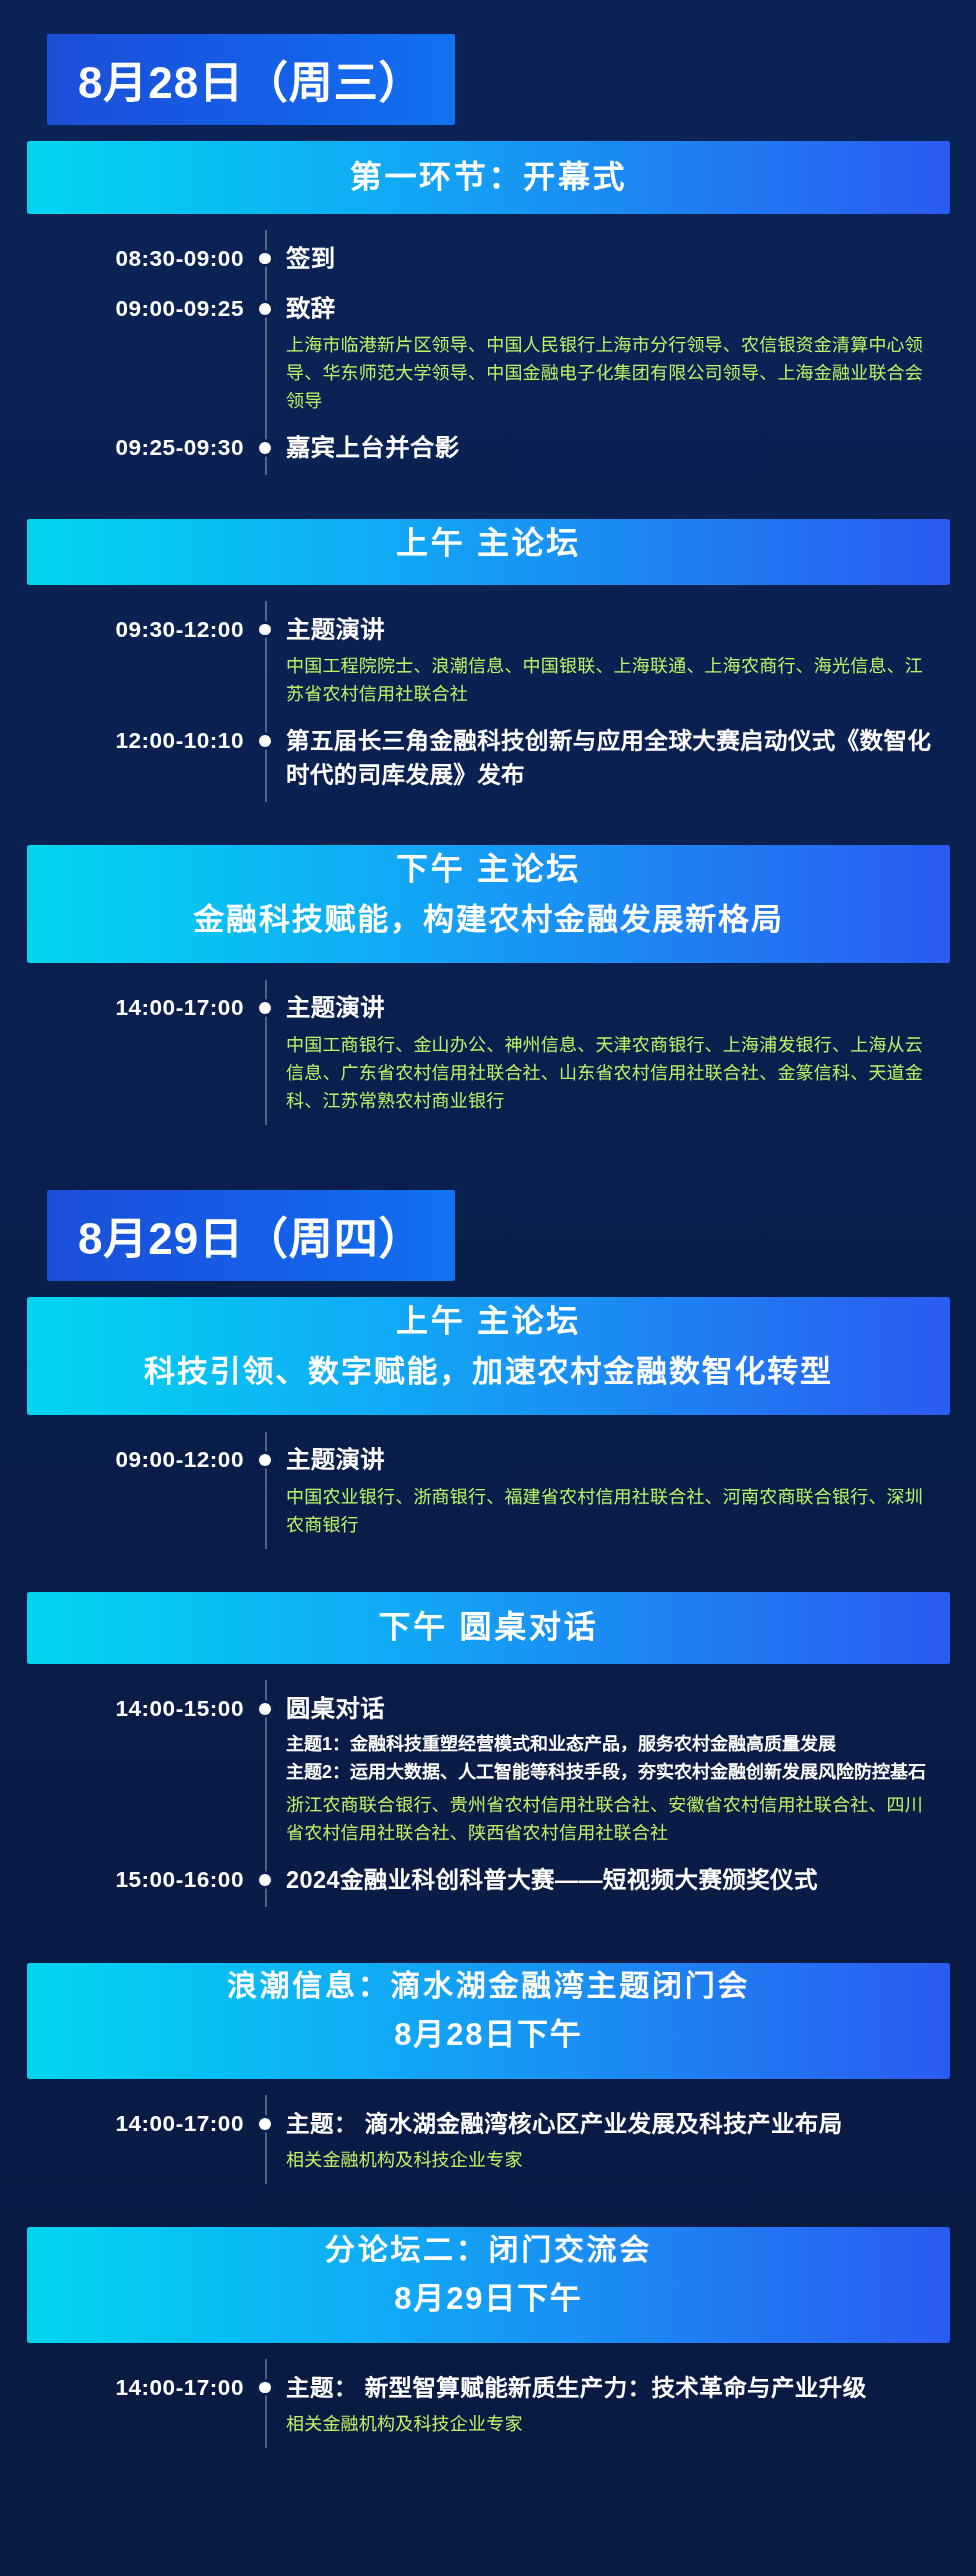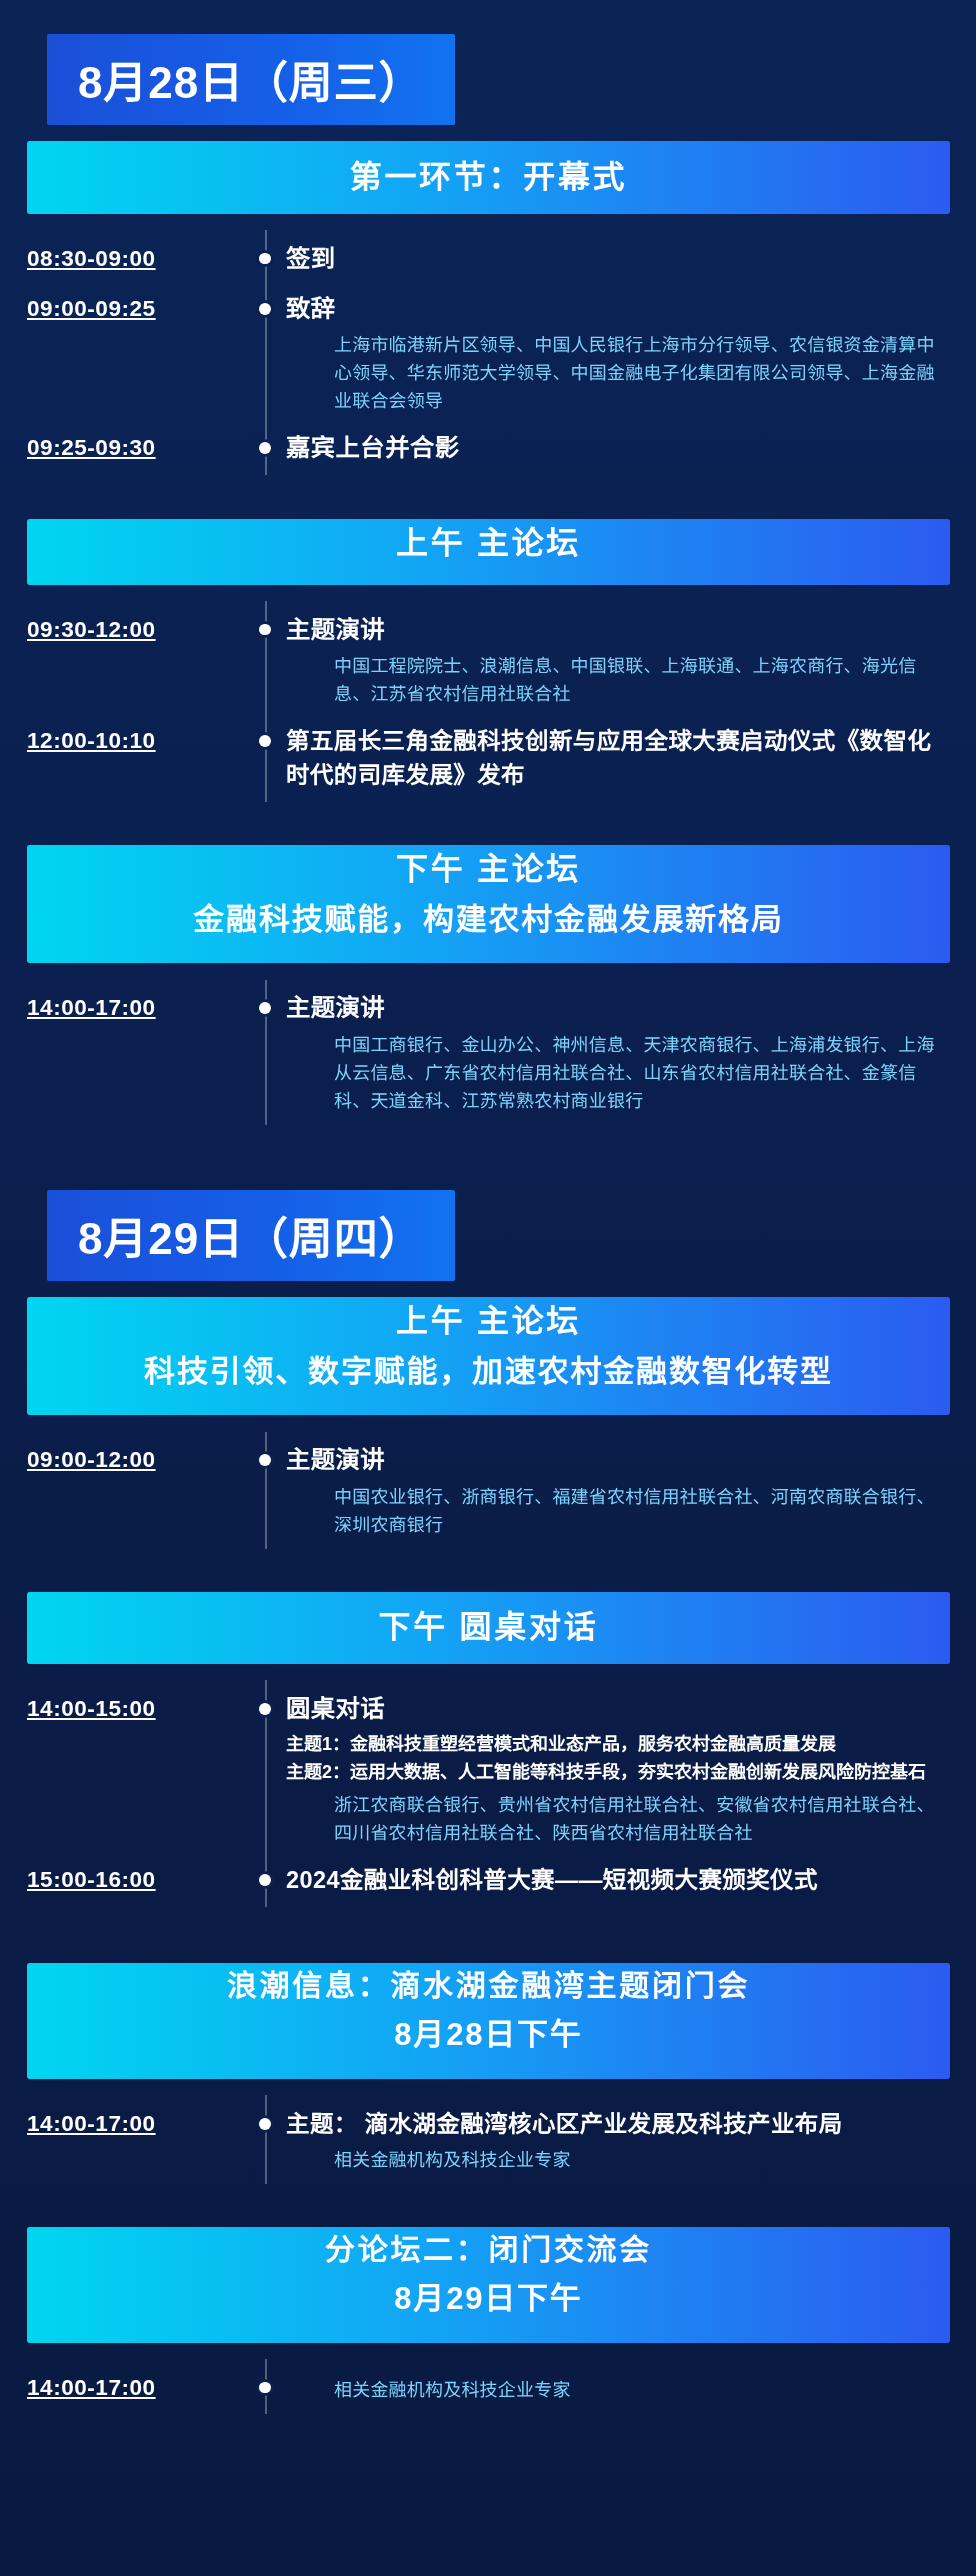--- a/index.html
+++ b/index.html
@@ -69,27 +69,27 @@
   }
   .row {
     display: flex;
     align-items: flex-start;
     padding: 8.1px 0 8.1px 0;
     position: relative;
   }
   .row .time {
     width: 217px;
     flex: 0 0 217px;
+    text-align: right;
     padding-right: 0;
     color: #ffffff;
     font-size: 22.6px;
     font-weight: bold;
     line-height: 33px;
     letter-spacing: 0.5px;
-    text-decoration: underline;
   }
   .row .dot-wrap {
     width: 42px;
     flex: 0 0 42px;
     display: flex;
     justify-content: center;
     padding-top: 11px;
   }
   .row .dot {
     width: 11.8px; height: 11.8px;
@@ -102,26 +102,25 @@
   .row .content { flex: 1; padding-right: 12.7px; }
   .row .c-title {
     color: #ffffff;
     font-size: 24.4px;
     font-weight: bold;
     line-height: 34px;
     letter-spacing: 0.4px;
   }
   .row .c-title.small { font-size: 23.5px; }
   .row .c-sub {
-    color: #7dd3fc;
+    color: #bef264;
     font-size: 18px;
     line-height: 28px;
     margin-top: 5.4px;
     letter-spacing: 0.2px;
-    margin-left: 48px;
   }
   .row .c-bold-sub {
     color: #ffffff;
     font-size: 18px;
     font-weight: bold;
     line-height: 28px;
     margin-top: 3.6px;
   }
   .block { margin-bottom: 9px; }
   .gap-lg { height: 40px; }
@@ -311,20 +310,21 @@
       <div class="b-line1">分论坛二：闭门交流会</div>
       <div class="b-line2">8月29日下午</div>
     </div>
     <div class="rows">
       <div class="row">
         <div class="time">14:00-17:00</div>
         <div class="dot-wrap">
             <span class="dot"></span>
           </div>
         <div class="content">
+          <div class="c-title small">主题： 新型智算赋能新质生产力：技术革命与产业升级</div>
           <div class="c-sub">相关金融机构及科技企业专家</div>
         </div>
       </div>
     </div>
   </div>
 
 </div>
 
 
 </body></html>

